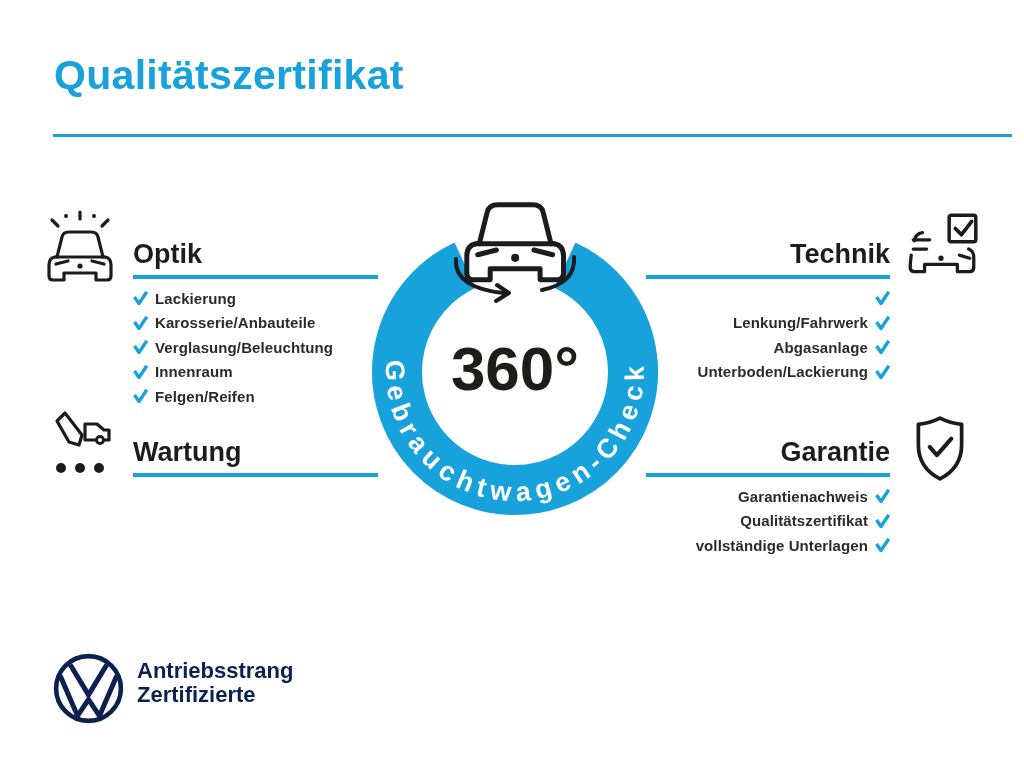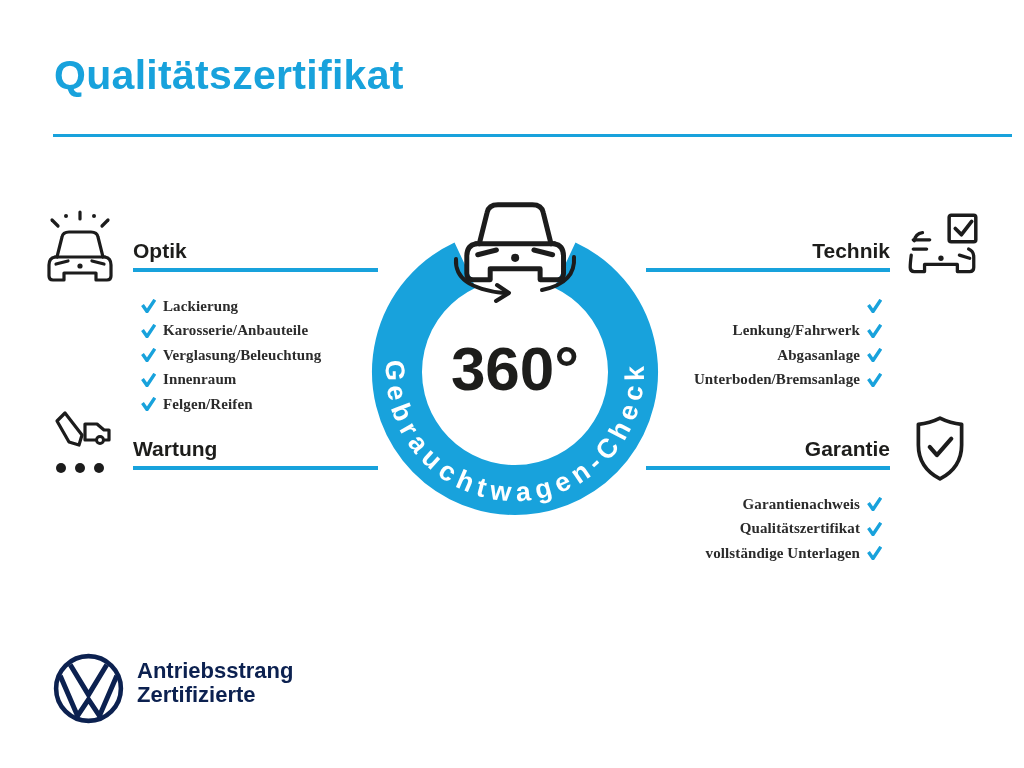--- a/index.html
+++ b/index.html
@@ -14,27 +14,27 @@
     font-family:"Liberation Sans",sans-serif;
   }
   .title{
     position:absolute;left:54px;top:52px;margin:0;
     font-size:41px;font-weight:bold;color:var(--accent);letter-spacing:.3px;
   }
   .title-rule{
     position:absolute;left:53px;top:134px;width:959px;height:3px;background:var(--accent);
   }
   .sec-header{
-    position:absolute;font-size:21px;font-weight:bold;color:var(--ink);
+    position:absolute;font-size:27px;font-weight:bold;color:var(--ink);
     padding-bottom:5px;border-bottom:4px solid var(--accent);
   }
   .sec-header.left{left:133px;width:245px;text-align:left;}
   .sec-header.right{right:134px;width:244px;text-align:right;}
   ul.checklist{
-    position:absolute;margin:8px;padding:0;list-style:none;width:330px;font-family:Liberation Serif, serif;
+    position:absolute;margin:0;padding:0;list-style:none;width:330px;
   }
   ul.checklist.left{left:133px;}
   ul.checklist.right{right:134px;}
   ul.checklist li{
     height:24.5px;display:flex;align-items:center;gap:7px;
     font-size:15px;font-weight:bold;color:var(--item);letter-spacing:.1px;
   }
   ul.checklist.right li{justify-content:flex-end;}
   .check{width:15px;height:14px;flex:0 0 auto;}
   .check path{stroke:var(--accent);stroke-width:3.4;fill:none;}
@@ -145,21 +145,21 @@
           <path d="M1.5,6 L6,12.5 L13.8,0.8"></path>
         </svg>
       </li>
     <li>
         <span>Abgasanlage</span>
         <svg class="check" viewBox="0 0 15 14">
           <path d="M1.5,6 L6,12.5 L13.8,0.8"></path>
         </svg>
       </li>
     <li>
-        <span>Unterboden/Bremsanlage</span>
+        <span>Unterboden/Lackierung</span>
         <svg class="check" viewBox="0 0 15 14">
           <path d="M1.5,6 L6,12.5 L13.8,0.8"></path>
         </svg>
       </li>
   </ul>
 
   <svg class="side-icon" style="left:908px;top:414px" width="64" height="70" viewBox="0 0 60 68">
     <path d="M30,4 Q40,9 51,10 L51,30 Q51,52 30,63 Q9,52 9,30 L9,10 Q20,9 30,4 Z" stroke-width="3.6"></path>
     <path d="M20,32 L27,40 L41,24" stroke-width="4"></path>
   </svg>

